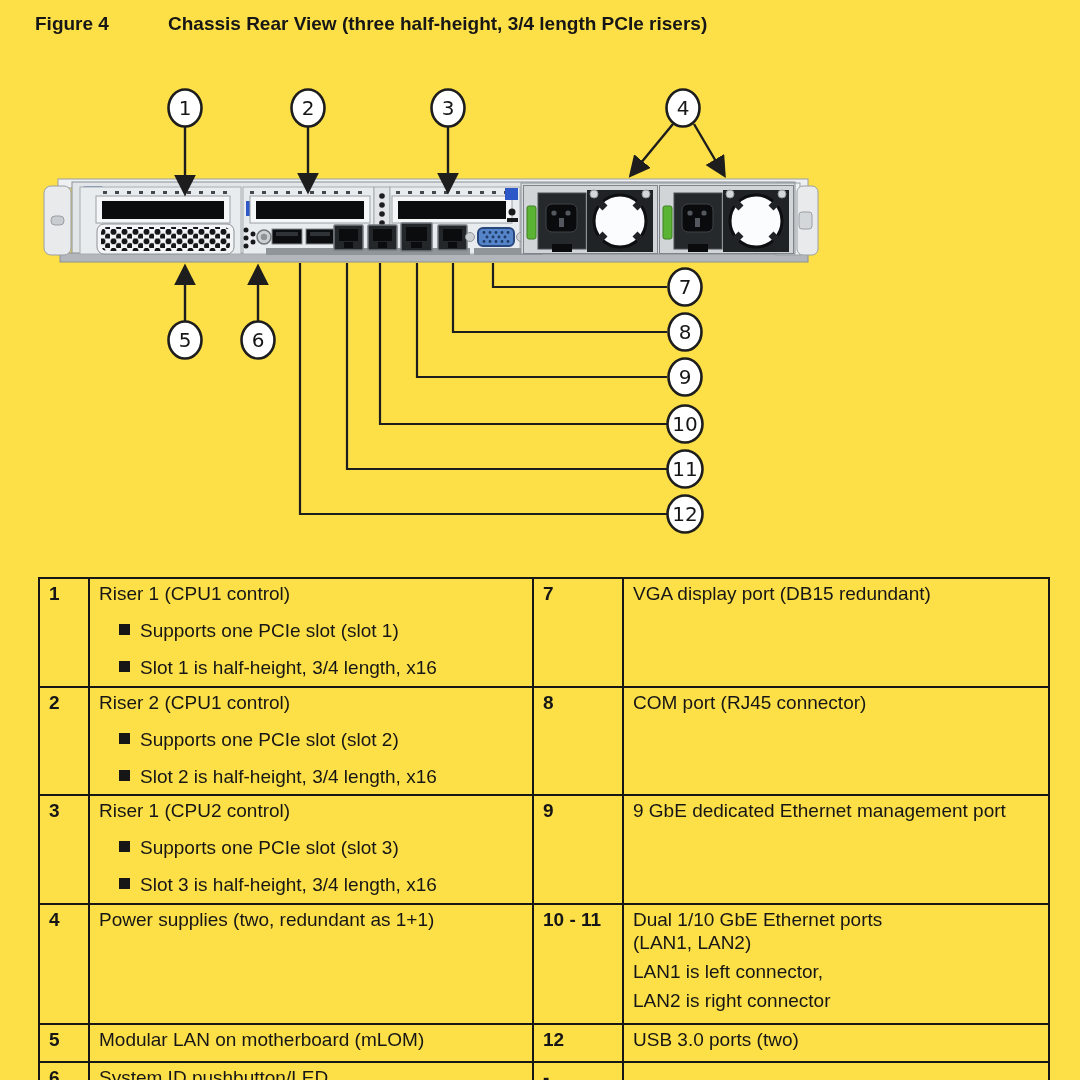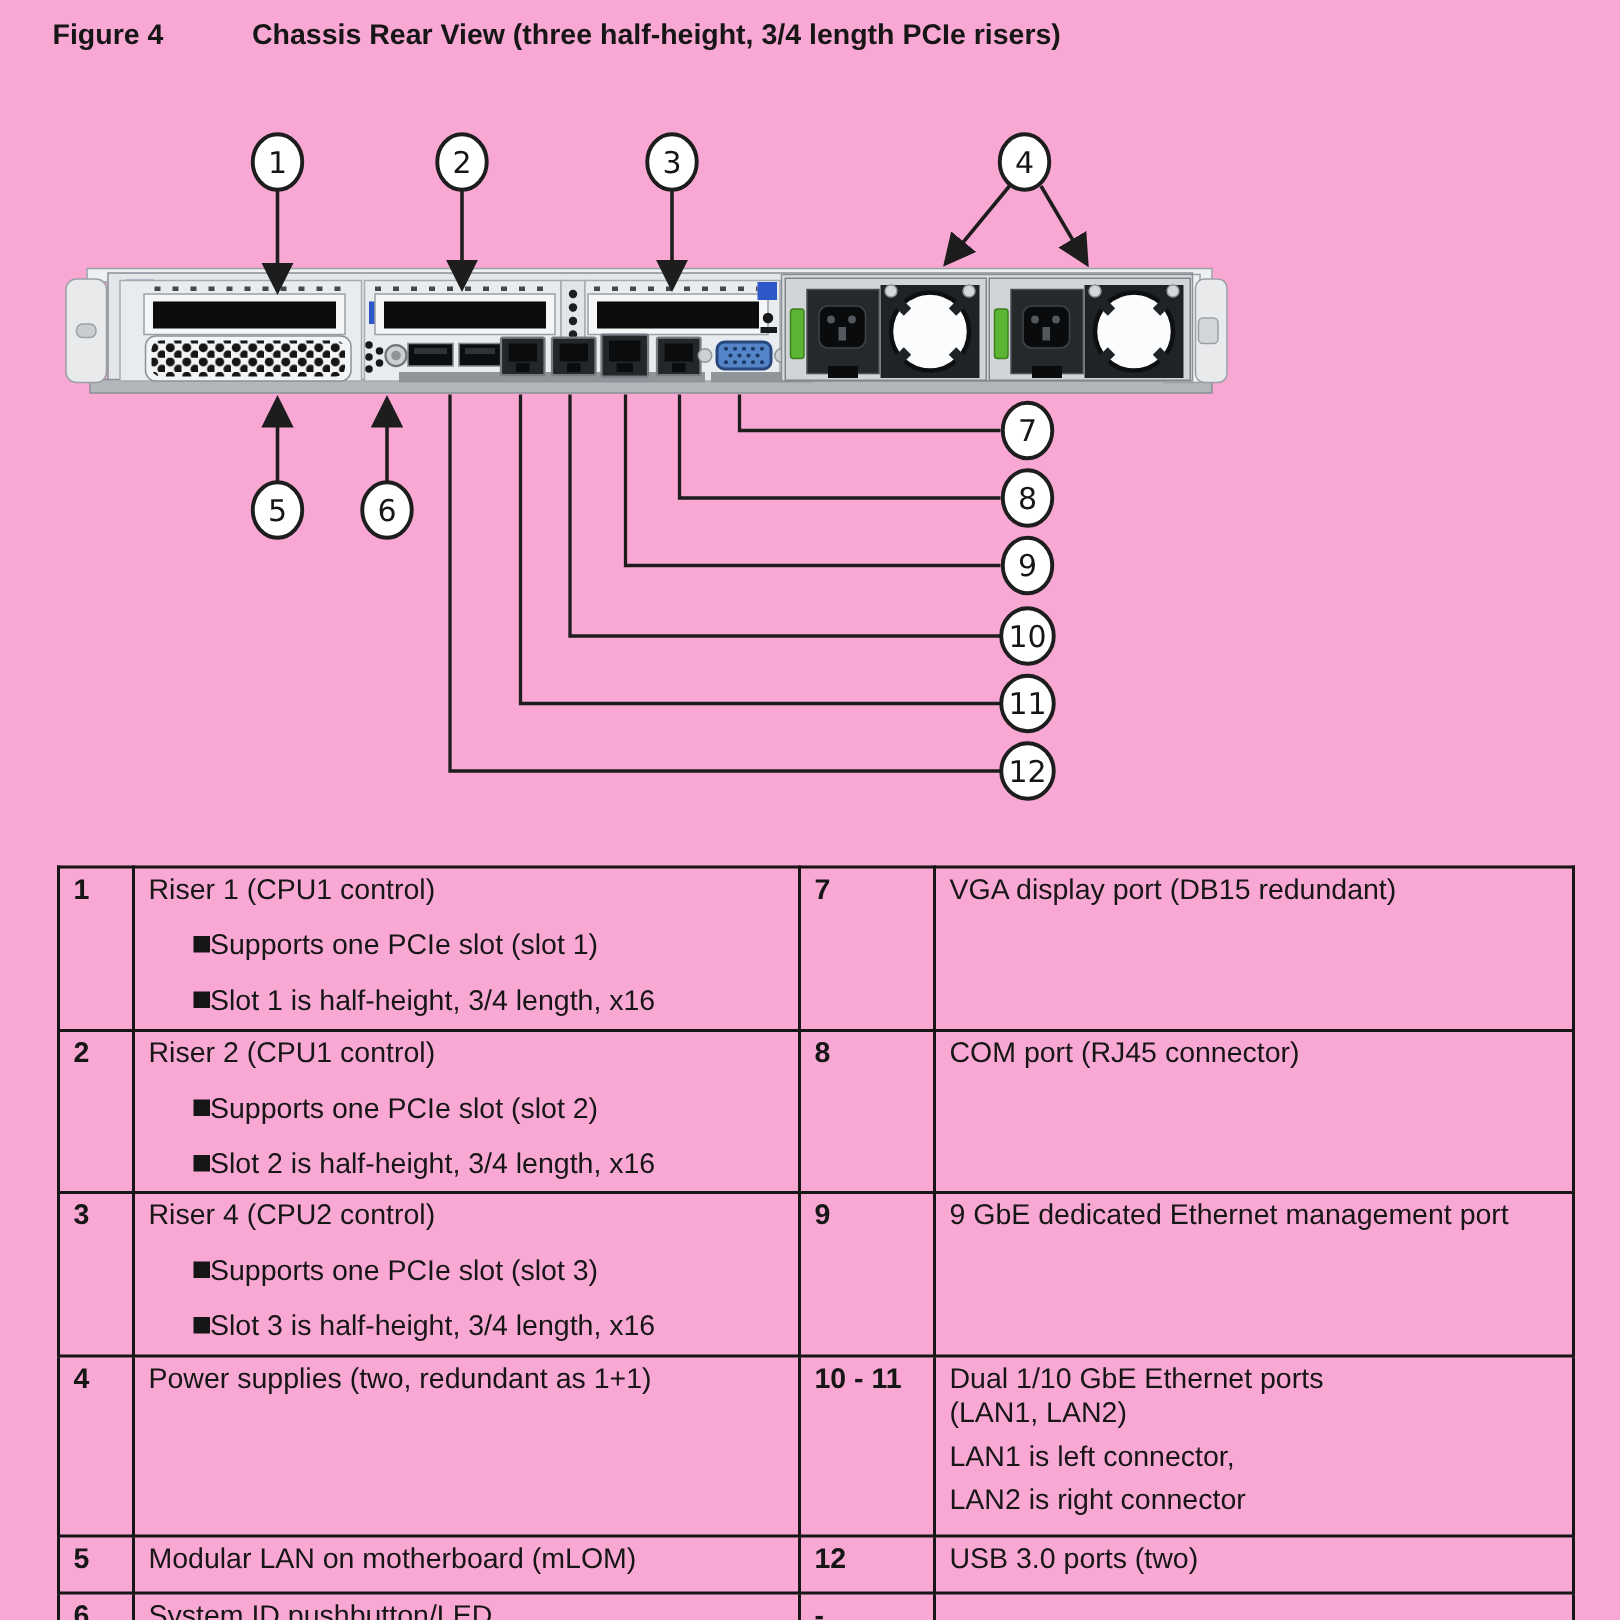--- a/index.html
+++ b/index.html
@@ -1,30 +1,30 @@
 <!DOCTYPE html>
 <html><head>
 <meta charset="utf-8">
 <style>
   html,body{margin:0;padding:0;background:#ffffff;}
   .page{
-    position:relative;width:1080px;height:1080px;background:#f9a8d4;
+    position:relative;width:1080px;height:1080px;background:#fde047;
     font-family:"Liberation Sans","DejaVu Sans",sans-serif;color:#161616;overflow:hidden;
   }
   .caption{position:absolute;left:35px;top:13px;font-size:19px;font-weight:bold;white-space:nowrap;}
   .fig-label{display:inline-block;width:133px;}
   svg.diagram{position:absolute;left:0;top:40px;}
   svg text.co{font-family:"DejaVu Sans","Liberation Sans",sans-serif;font-size:20px;fill:#161616;}
   table.legend{
     position:absolute;left:38px;top:577px;width:1010px;
     border-collapse:collapse;table-layout:fixed;font-size:19px;line-height:1.22;
   }
   table.legend td{border:2px solid #161616;vertical-align:top;padding:3px 8px 6px 9px;}
   td.num{font-weight:bold;}
-  .bullet{display:flex;gap:0;margin:14px 0 0 30px;}
+  .bullet{display:flex;gap:10px;margin:14px 0 0 20px;}
   .bsq{flex:0 0 auto;width:11px;height:11px;background:#161616;margin-top:5px;}
   .para{margin-top:0;}
   .para + .para{margin-top:6px;}
   .pre{white-space:pre-line;}
 </style>
 </head>
 <body>
 
 <div class="page">
 
@@ -305,21 +305,21 @@
             </div>
         </td>
         <td class="num">8</td>
         <td class="desc">
           <div class="para">COM port (RJ45 connector)</div>
         </td>
       </tr>
       <tr style="height:98px">
         <td class="num">3</td>
         <td class="desc">
-          <div class="para">Riser 4 (CPU2 control)</div>
+          <div class="para">Riser 1 (CPU2 control)</div>
           <div class="bullet">
               <span class="bsq"></span>
               <span>Supports one PCIe slot (slot 3)</span>
             </div>
           <div class="bullet">
               <span class="bsq"></span>
               <span>Slot 3 is half-height, 3/4 length, x16</span>
             </div>
         </td>
         <td class="num">9</td>

